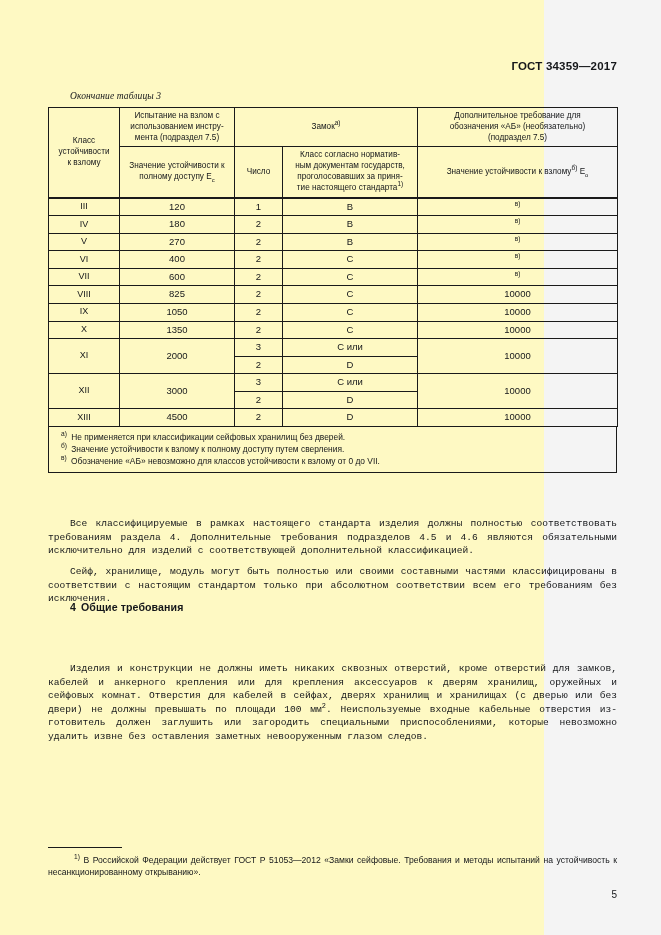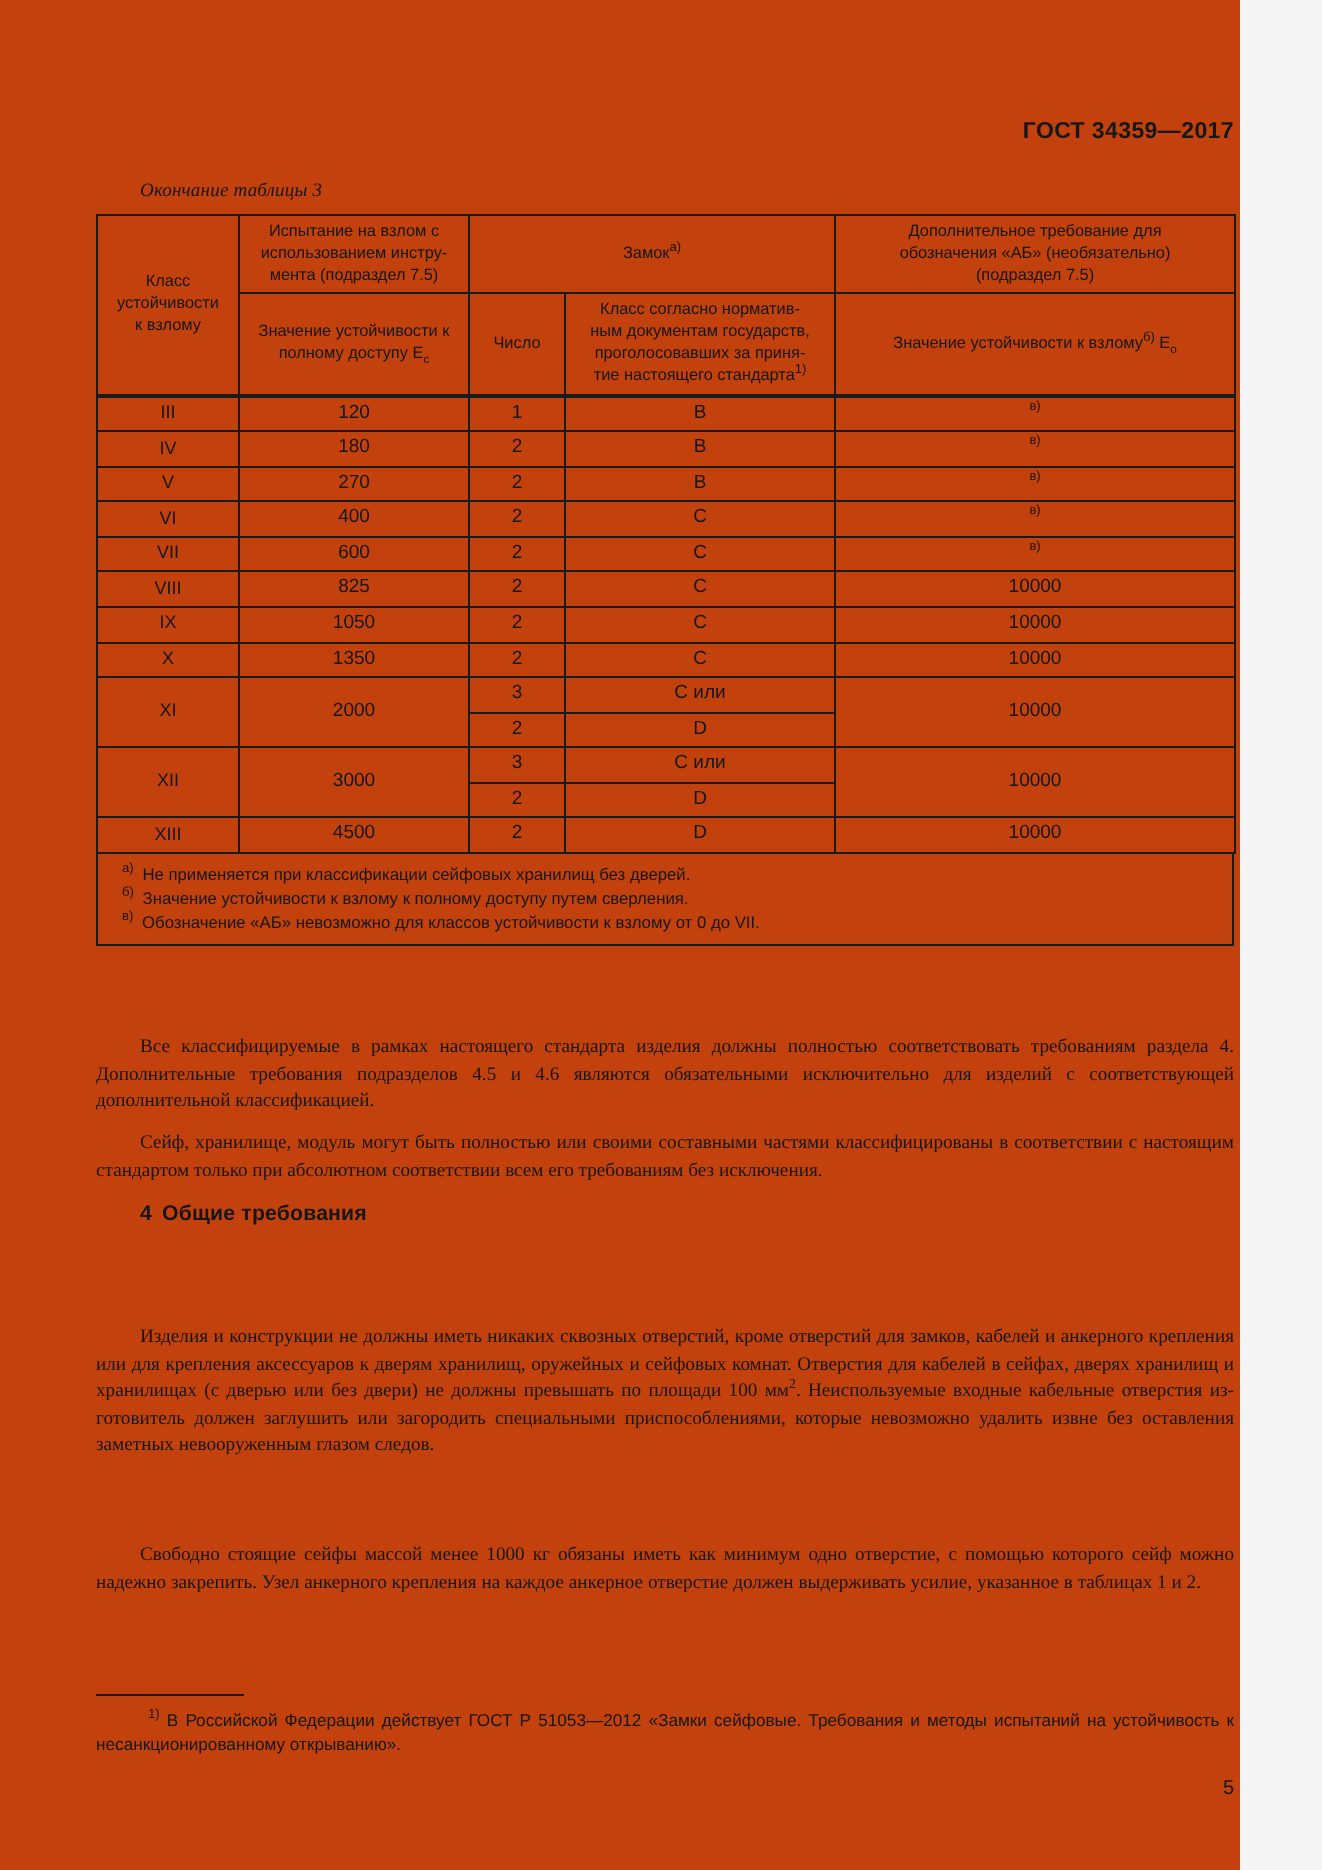--- a/index.html
+++ b/index.html
@@ -11,23 +11,23 @@
     height: 935px;
     background: #f4f4f4;
     font-family: "Liberation Sans", sans-serif;
     color: #15171a;
     position: relative;
     overflow: hidden;
   }
   .page {
     position: absolute;
     left: 0; top: 0;
-    width: 620px;
+    width: 544px;
     height: 935px;
-    background: #c2410c;
+    background: #fef9c3;
   }
 
   
   .running-head {
     position: absolute;
     left: 48px;
     top: 60px;
     width: 569px;
     text-align: right;
     font-size: 11.5px;
@@ -112,21 +112,21 @@
   }
 
   
   .para {
     position: absolute;
     left: 48px;
     width: 569px;
     font-size: 9.6px;
     line-height: 13.55px;
     text-align: justify;
-    font-family: Liberation Serif, serif;
+    font-family: Liberation Mono, monospace;
   }
   .para.indent-first { text-indent: 22px; }
   .hdg {
     position: absolute;
     left: 70px;
     font-size: 10.6px;
     font-weight: bold;
     letter-spacing: 0.1px;
   }
   .hdg .gap { display: inline-block; width: 5px; }
@@ -325,21 +325,20 @@
   </div>
 
   <div class="para indent-first" style="top:565px;">Сейф, хранилище, модуль могут быть полностью или своими составными частями классифици­рованы в соответствии с настоящим стандартом только при абсолютном соответствии всем его требо­ваниям без исключения.</div>
 
 
   <div class="para indent-first" style="top:662px;">
     <span>Изделия и конструкции не должны иметь никаких сквозных отверстий, кроме отверстий для зам­ков, кабелей и анкерного крепления или для крепления аксессуаров к дверям хранилищ, оружейных и сейфовых комнат. Отверстия для кабелей в сейфах, дверях хранилищ и хранилищах (с дверью или без двери) не должны превышать по площади 100 мм</span><sup>2</sup><span>. Неиспользуемые входные кабельные отверстия из­готовитель должен заглушить или загородить специальными приспособлениями, которые невозможно удалить извне без оставления заметных невооруженным глазом следов.</span>
   </div>
 
 
-  <div class="para indent-first" style="top:771px;">Свободно стоящие сейфы массой менее 1000 кг обязаны иметь как минимум одно отверстие, с помощью которого сейф можно надежно закрепить. Узел анкерного крепления на каждое анкерное от­верстие должен выдерживать усилие, указанное в таблицах 1 и 2.</div>
 
   <div class="fn-rule"></div>
 
   <div class="fn">
     <span class="fn-indent"></span><span class="mk">1)</span> <span>В Российской Федерации действует ГОСТ Р 51053—2012 «Замки сейфовые. Требования и методы испы­таний на устойчивость к несанкционированному открыванию».</span>
   </div>
 
   <div class="page-num">5</div>
 
 </div>

